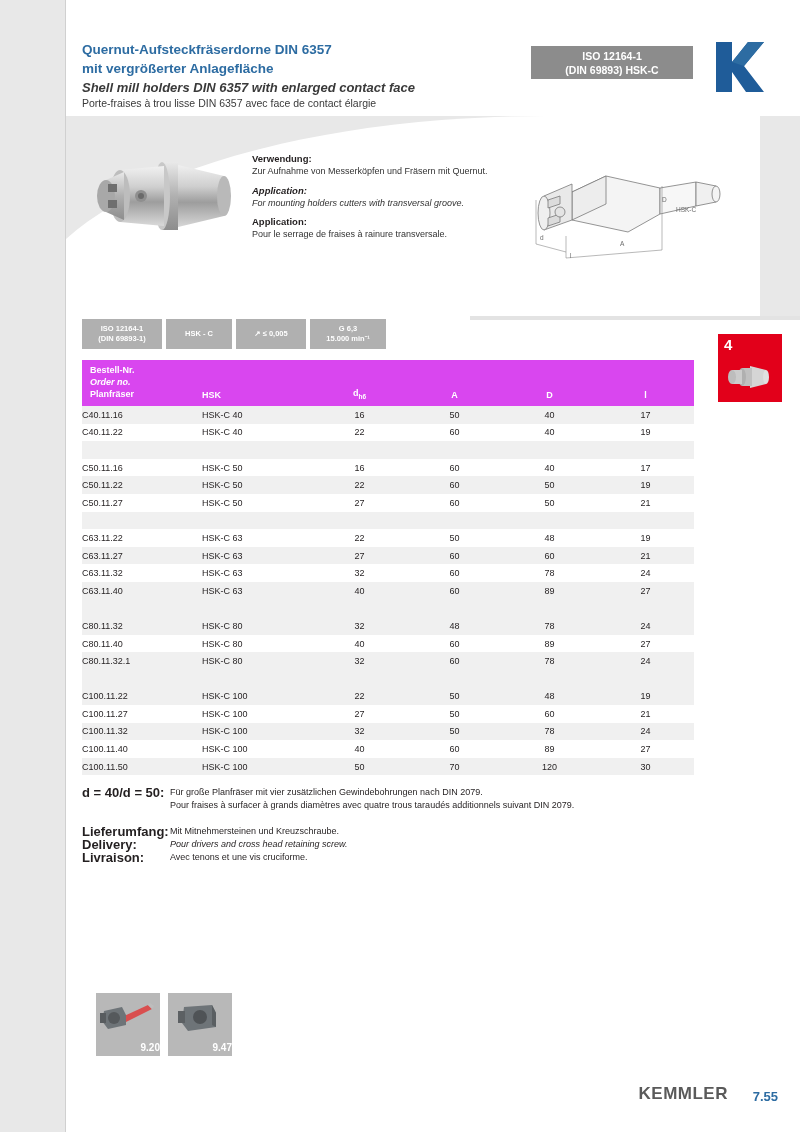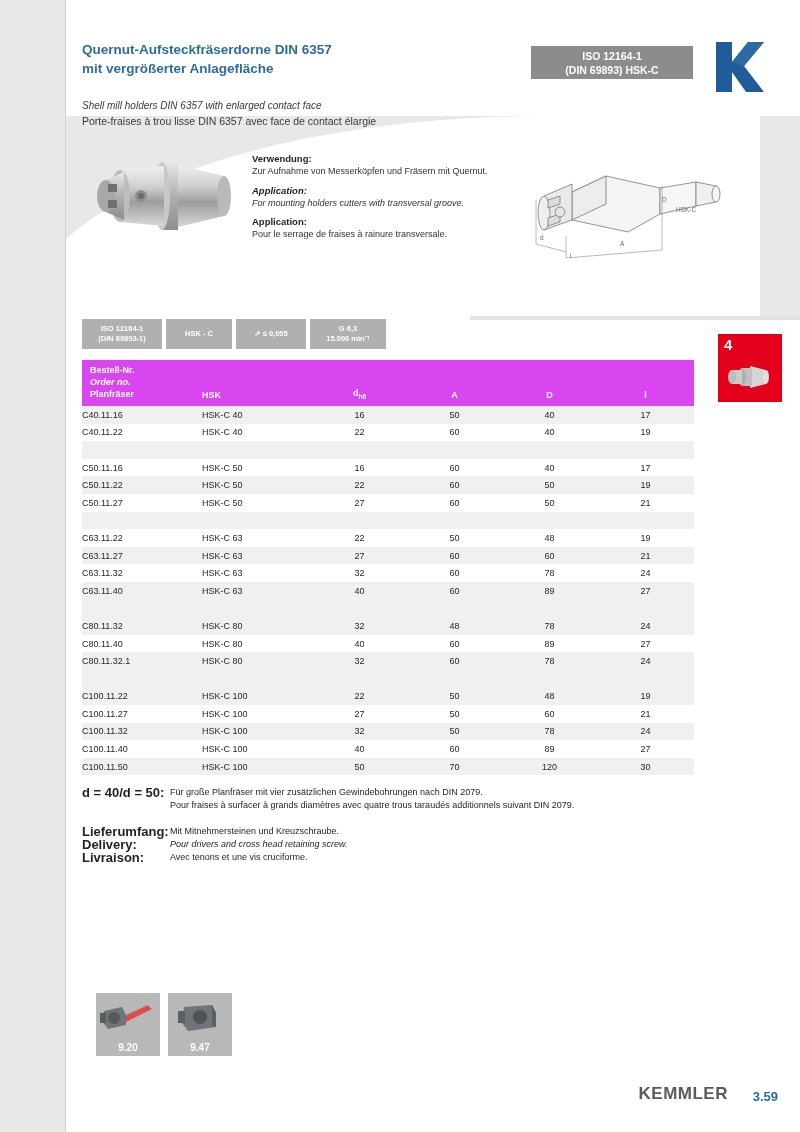--- a/index.html
+++ b/index.html
@@ -76,26 +76,26 @@
   }
   .hdr-title .l1, .hdr-title .l2 {
     font-size: 13.5px;
     font-weight: bold;
     color: #2e6da4;
     line-height: 19px;
   }
   .hdr-title .l1 { color: #2d6ca2; }
   .hdr-title .l2 { color: #2d6ca2; }
   .hdr-sub-en {
-    font-size: 10px;
+    font-size: 13px;
     font-style: italic;
-    font-weight: normal;
+    font-weight: bold;
     color: #3a3a3a;
     line-height: 16px;
-    margin-top: 20px;
+    margin-top: 2px;
   }
   .hdr-sub-fr {
     font-size: 10.5px;
     color: #3a3a3a;
     line-height: 15px;
   }
 
   .iso-badge {
     position: absolute;
     left: 531px; top: 46px;
@@ -255,21 +255,21 @@
   }
   .thumb-box {
     width: 64px; height: 63px;
     background: #b8b8b8;
     position: relative;
   }
   .thumb-box .cap {
     position: absolute;
     left: 0; bottom: 3px;
     width: 64px;
-    text-align: center;
+    text-align: right;
     font-size: 10px;
     font-weight: bold;
     color: #ffffff;
   }
   .thumb-art { position: absolute; left: 0; top: 4px; width: 64px; height: 40px; }
 
   
   .footer-brand {
     position: absolute;
     right: 72px; bottom: 28px;
@@ -677,15 +677,15 @@
           <path d="M44 8 L48 16 L48 30 L44 28 Z" fill="#5a5f62"></path>
           <circle cx="32" cy="20" r="7" fill="#4f5356"></circle>
           <rect x="10" y="14" width="7" height="12" fill="#5c6063"></rect>
         </svg>
       </div>
       <div class="cap">9.47</div>
     </div>
   </div>
 
   <div class="footer-brand">KEMMLER</div>
-  <div class="footer-page">3.59</div>
+  <div class="footer-page">7.55</div>
 
 </div>
 
 </body></html>

